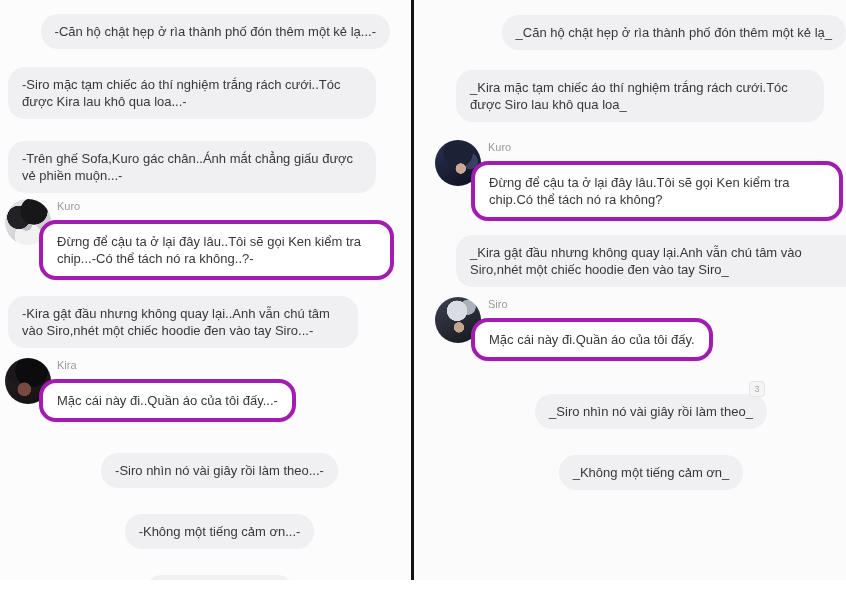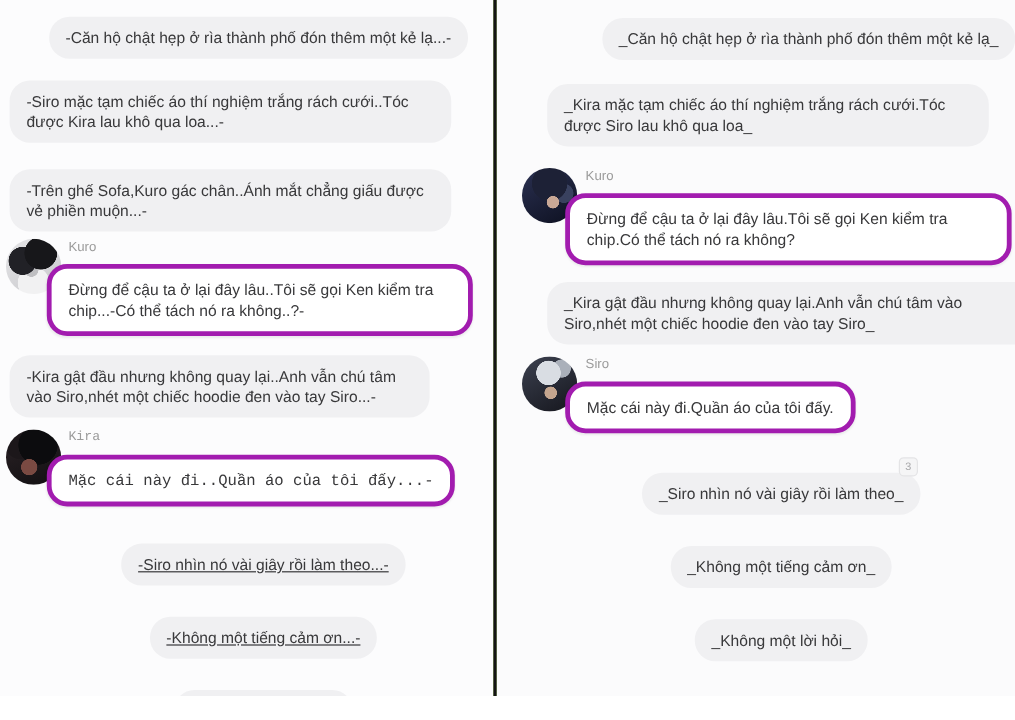--- a/index.html
+++ b/index.html
@@ -81,36 +81,36 @@
       radial-gradient(circle at 52% 66%, #c4a58e 0 13%, rgba(0,0,0,0) 14%),
       linear-gradient(150deg, #3c4150 0%, #15161d 100%);
   }
 
   
   .l-g1 { margin-bottom: 18px; }
   .l-g2 { margin-bottom: 22px; }
   .l-g3 { margin-bottom: 6px;  }
   .l-g4 { margin-bottom: 16px; }
   .l-g5 { margin-bottom: 10px; }
-  .l-g6 { margin-bottom: 31px; font-family: Liberation Mono, monospace; }
+  .l-g6 { margin-bottom: 31px; }
   .l-g7 { margin-bottom: 26px; }
   .l-g8 { margin-bottom: 26px; }
   
   .r-g1 { margin-bottom: 20px; }
   .r-g2 { margin-bottom: 18px; }
   .r-g3 { margin-bottom: 6px;  }
   .r-g4 { margin-bottom: 14px; }
   .r-g5 { margin-bottom: 10px; }
   .r-g6 { margin-bottom: 33px; }
   .r-g7 { margin-bottom: 26px; }
   .r-g8 { margin-bottom: 26px; }
 
   .l-first  { padding-right: 13px; }
   .r-first  { }
-  .nudge-r  { transform: translateX(14px); text-decoration: underline; }
+  .nudge-r  { transform: translateX(14px); }
   .full-bleed { max-width: none; margin-right: -12px; border-top-right-radius: 0; border-bottom-right-radius: 0; }
 
   .badge-wrap { position: relative; display: inline-block; }
   .badge {
     position: absolute; top: -13px; right: 2px;
     width: 16px; height: 16px;
     background: #f5f5f6;
     border: 1px solid #e4e4e6;
     border-radius: 4px;
     font-size: 9px; color: #a8a8aa;
@@ -200,18 +200,15 @@
       <div class="badge-wrap">
         <div class="badge">3</div>
         <div class="bubble">_Siro nhìn nó vài giây rồi làm theo_</div>
       </div>
     </div>
 
     <div class="row align-center r-g8">
       <div class="bubble">_Không một tiếng cảm ơn_</div>
     </div>
 
-    <div class="row align-center">
-      <div class="bubble">_Không một lời hỏi_</div>
-    </div>
 
   </div>
 </div>
 
 </body></html>

